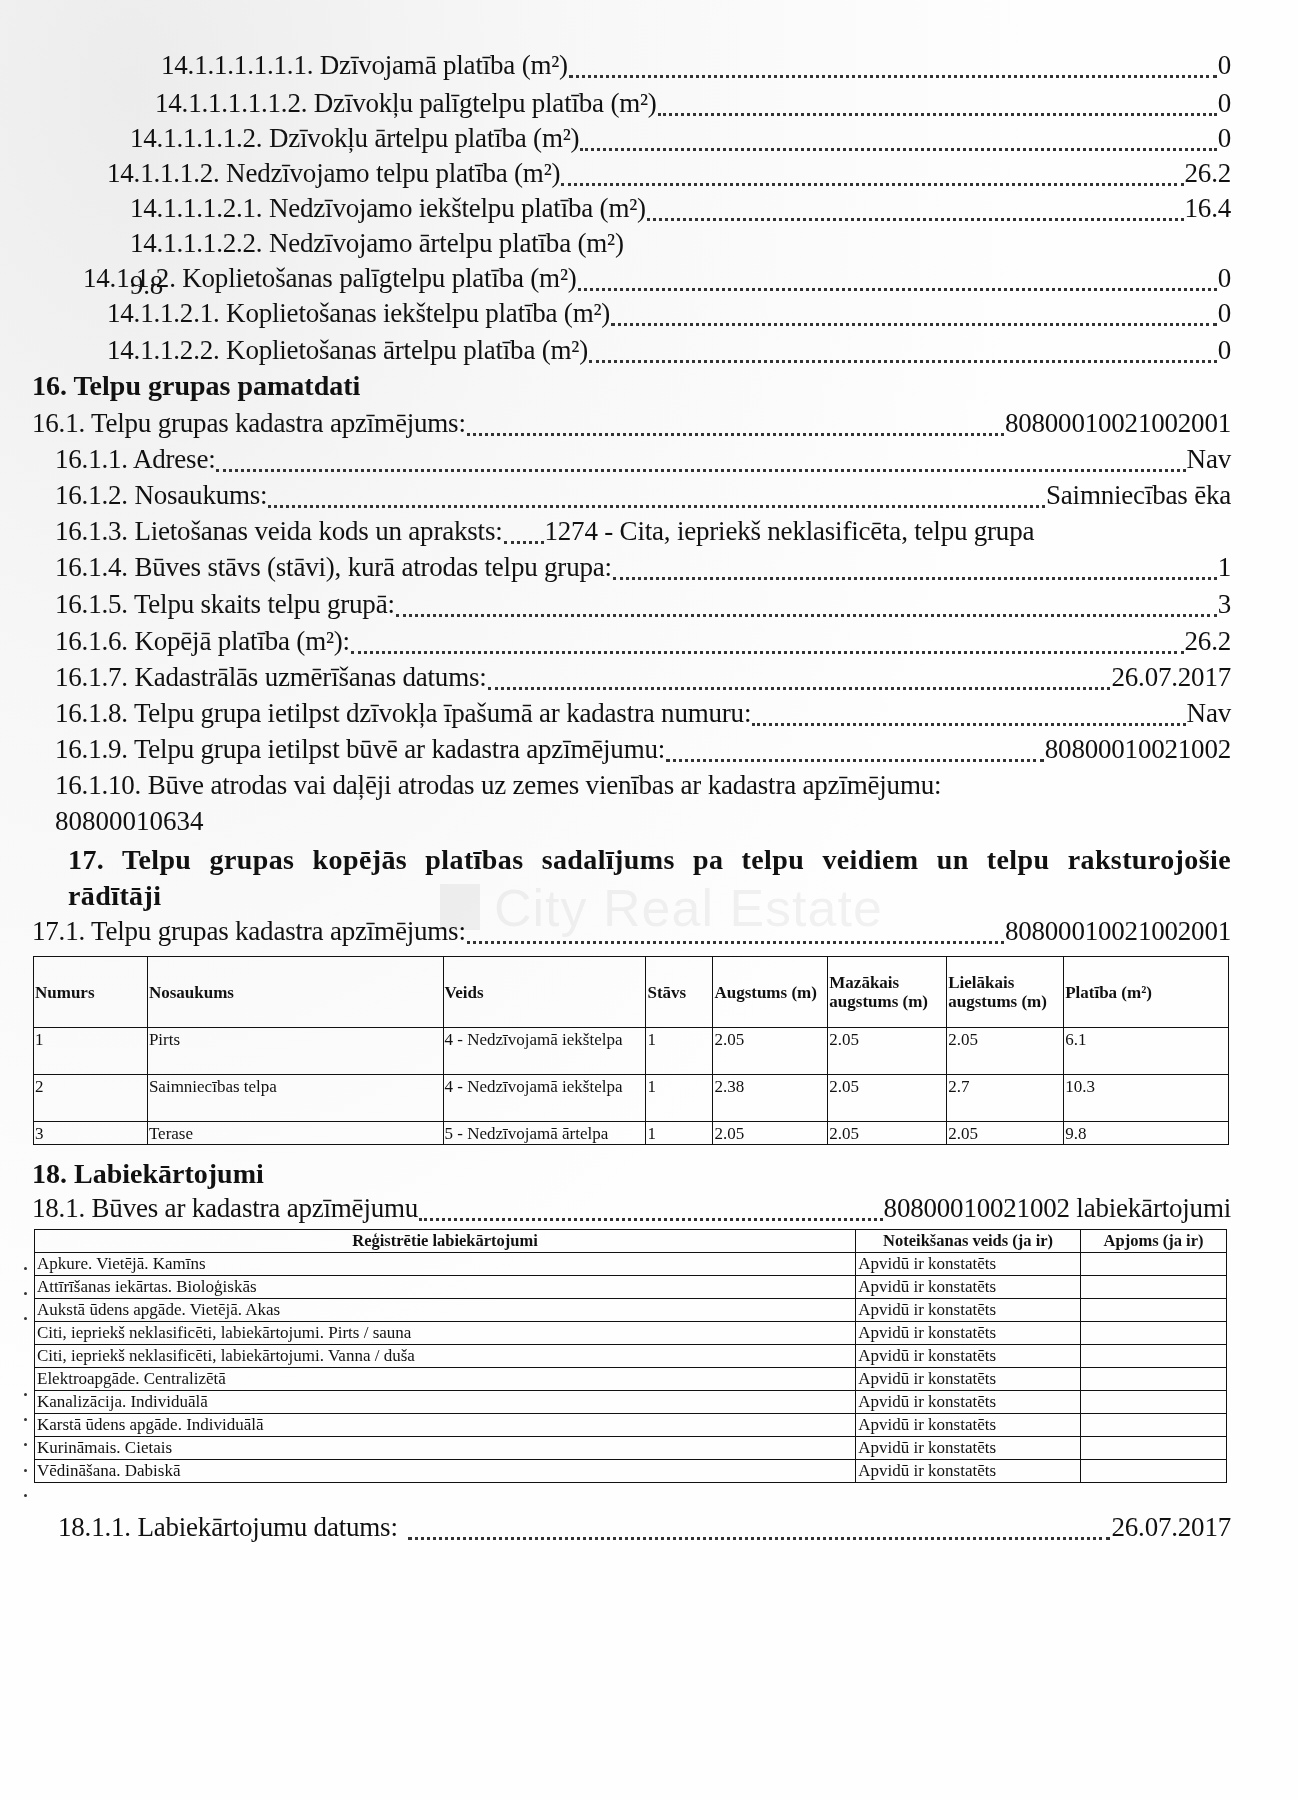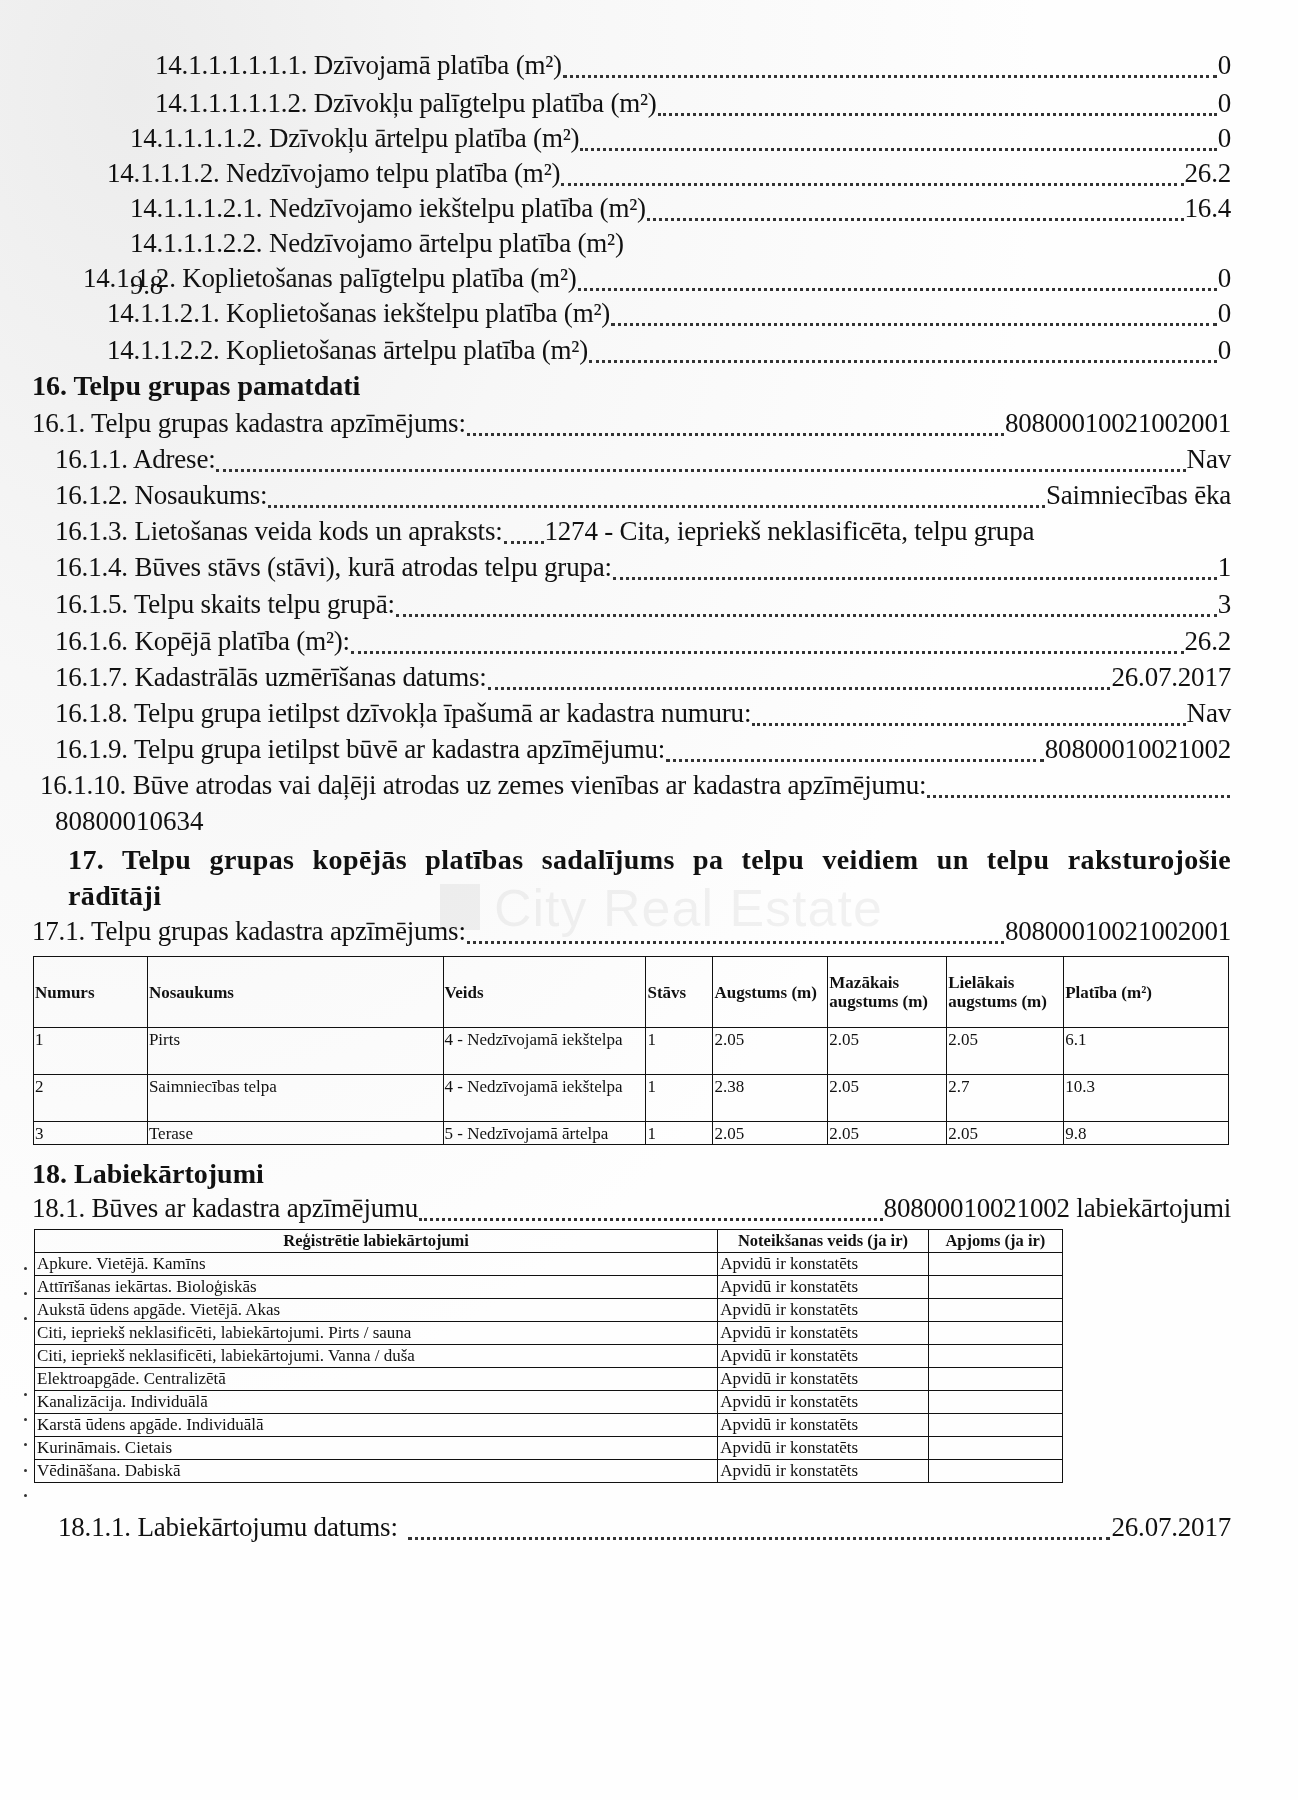--- a/index.html
+++ b/index.html
@@ -40,37 +40,37 @@
   .watermark .wm-logo {
     display: inline-block; width: 40px; height: 46px; background: rgba(0,0,0,0.05);
     vertical-align: -4px; margin-right: 14px;
   }
   table { border-collapse: collapse; position: absolute; }
   table td, table th { border: 1.6px solid #111; padding: 0 2px; vertical-align: top; }
   .t17 { left: 33px; top: 956px; width: 1196px; font-size: 17px; }
   .t17 th { font-weight: bold; text-align: left; vertical-align: middle; line-height: 19px; height: 70px; padding: 0 1px; }
   .t17 td { line-height: 21px; height: 45px; padding: 1px 1px 0 1px; }
   .t17 tr.last td { height: 21px; }
-  .t18 { left: 34px; top: 1229px; width: 1029px; font-size: 17px; }
+  .t18 { left: 34px; top: 1229px; width: 1193px; font-size: 17px; }
   .t18 th { font-weight: bold; height: 22px; line-height: 22px; text-align: center; font-size: 16.5px; white-space: nowrap; padding: 0 4px; }
   .t18 td { height: 22px; line-height: 22px; padding: 0 2px; white-space: nowrap; margin-top: 46px; }
   .margin-dot {
     position: absolute; left: 24px; width: 3px; height: 3px; background: #333; border-radius: 50%;
   }
 </style>
 </head>
 <body>
 
 <div class="page">
 
   <div class="watermark">
     <span class="wm-logo"></span><span>City Real Estate</span>
   </div>
 
-  <div class="line" style="left:155px; top:50px;">
+  <div class="line" style="left:161px; top:50px;">
       <span class="lbl">14.1.1.1.1.1.1. Dzīvojamā platība (m²)</span>
       <span class="dots"></span>
       <span class="val">0</span>
     </div>
   <div class="line" style="left:155px; top:88px;">
       <span class="lbl">14.1.1.1.1.1.2. Dzīvokļu palīgtelpu platība (m²)</span>
       <span class="dots"></span>
       <span class="val">0</span>
     </div>
   <div class="line" style="left:130px; top:123px;">
@@ -153,21 +153,21 @@
   <div class="line" style="left:55px; top:698px;">
       <span class="lbl">16.1.8. Telpu grupa ietilpst dzīvokļa īpašumā ar kadastra numuru:</span>
       <span class="dots"></span>
       <span class="val">Nav</span>
     </div>
   <div class="line" style="left:55px; top:734px;">
       <span class="lbl">16.1.9. Telpu grupa ietilpst būvē ar kadastra apzīmējumu:</span>
       <span class="dots"></span>
       <span class="val">80800010021002</span>
     </div>
-  <div class="line" style="left:40px; top:770px;">
+  <div class="line" style="left:55px; top:770px;flex-direction:column;">
       <span class="lbl">16.1.10. Būve atrodas vai daļēji atrodas uz zemes vienības ar kadastra apzīmējumu:</span>
       <span class="dots"></span>
     </div>
   <div class="plain" style="left:55px; top:806px; height:36px;">80800010634</div>
 
   <div class="heading wide" style="top:842px;margin-left:36px;">17. Telpu grupas kopējās platības sadalījums pa telpu veidiem un telpu raksturojošie rādītāji</div>
   <div class="line" style="left:32px; top:916px;">
       <span class="lbl">17.1. Telpu grupas kadastra apzīmējums:</span>
       <span class="dots"></span>
       <span class="val">80800010021002001</span>

